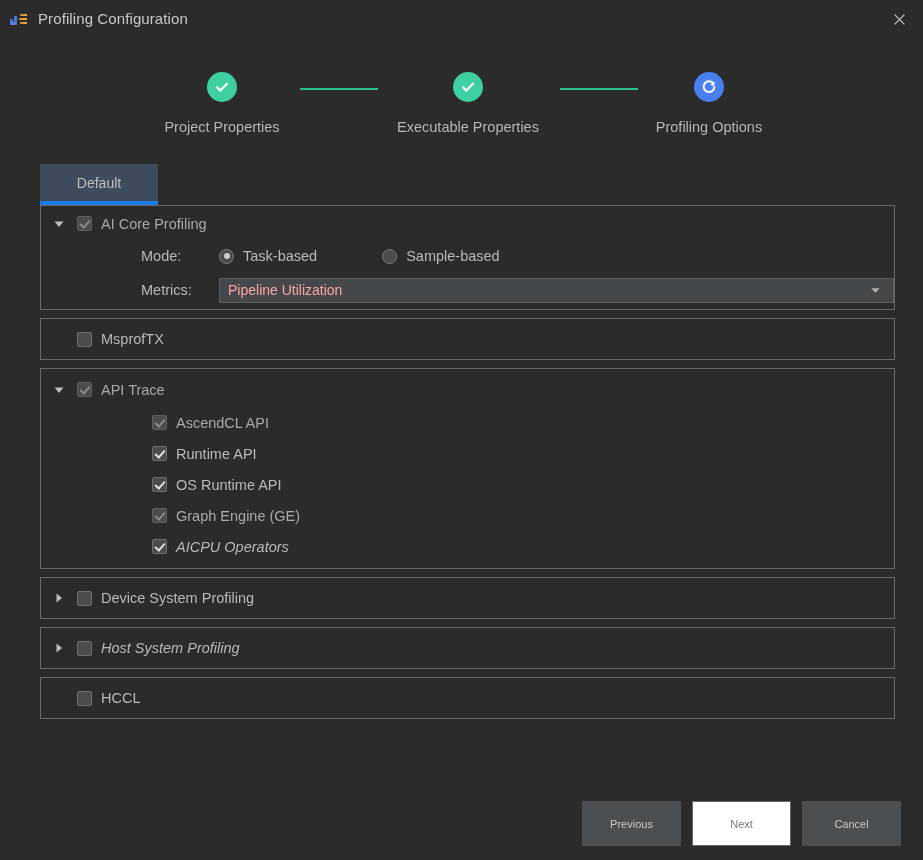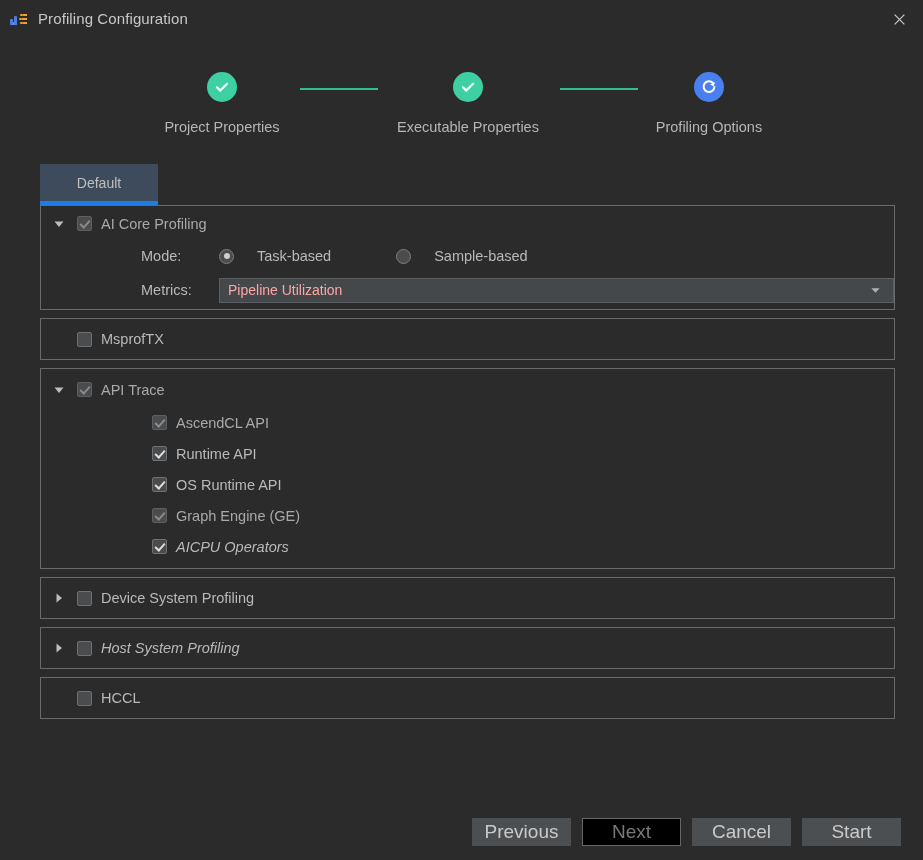--- a/index.html
+++ b/index.html
@@ -213,21 +213,21 @@
     width: 6px; height: 6px;
     border-radius: 50%;
     background: #cfcfcf;
   }
   .radio-label {
     margin-left: 9px;
     font-size: 14.5px;
     color: #b9b9b9;
     white-space: nowrap;
   }
-  .radio-group { display: flex; align-items: center; gap: 14px; }
+  .radio-group { display: flex; align-items: center; }
   #radio-sample-wrap { margin-left: 65px; }
 
   
   #metrics-dropdown {
     width: 680px; height: 25px;
     background: #45484a;
     border: 1px solid #5c5f61;
     display: flex;
     align-items: center;
     cursor: pointer;
@@ -253,31 +253,31 @@
   #footer {
     position: absolute;
     left: 0; bottom: 14px;
     width: 923px;
     display: flex;
     justify-content: flex-end;
     padding-right: 22px;
     gap: 11px;
   }
   .btn {
-    width: 99px; height: 28px;
+    width: 99px; height: 45px;
     background: #4c4f51;
     border: 1px solid #4c4f51;
     color: #c9c9c9;
-    font-size: 19px;
+    font-size: 11px;
     font-family: "Liberation Sans", sans-serif;
     cursor: pointer;
     display: flex; align-items: center; justify-content: center;
   }
   .btn.disabled {
-    background: #000000;
+    background: #ffffff;
     border: 1px solid #646668;
     color: #787878;
     cursor: default;
   }
 </style>
 </head>
 <body>
 
 <div id="titlebar">
   <div id="app-icon">
@@ -449,14 +449,13 @@
       <div class="cb-label">HCCL</div>
     </div>
   </div>
 
 </div>
 
 <div id="footer">
   <button class="btn">Previous</button>
   <button class="btn disabled">Next</button>
   <button class="btn">Cancel</button>
-  <button class="btn">Start</button>
 </div>
 
 </body></html>

